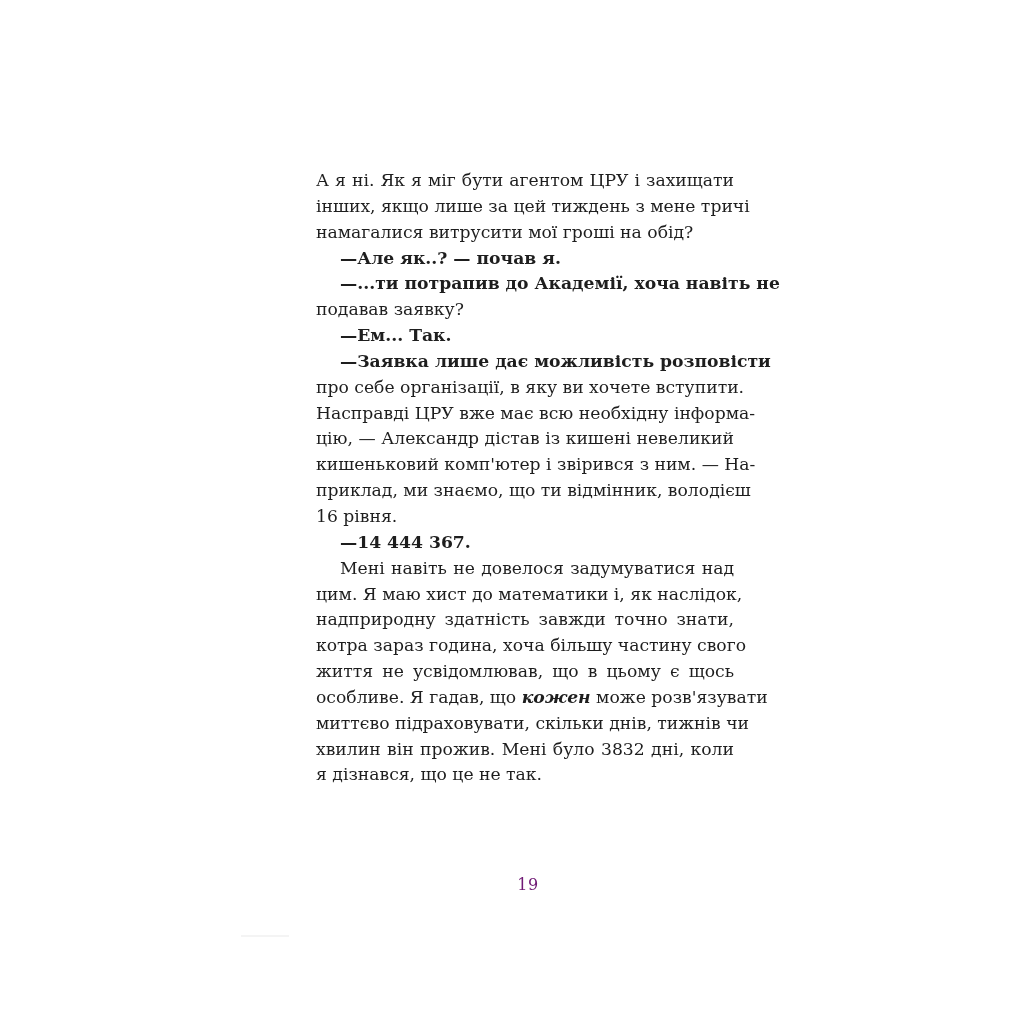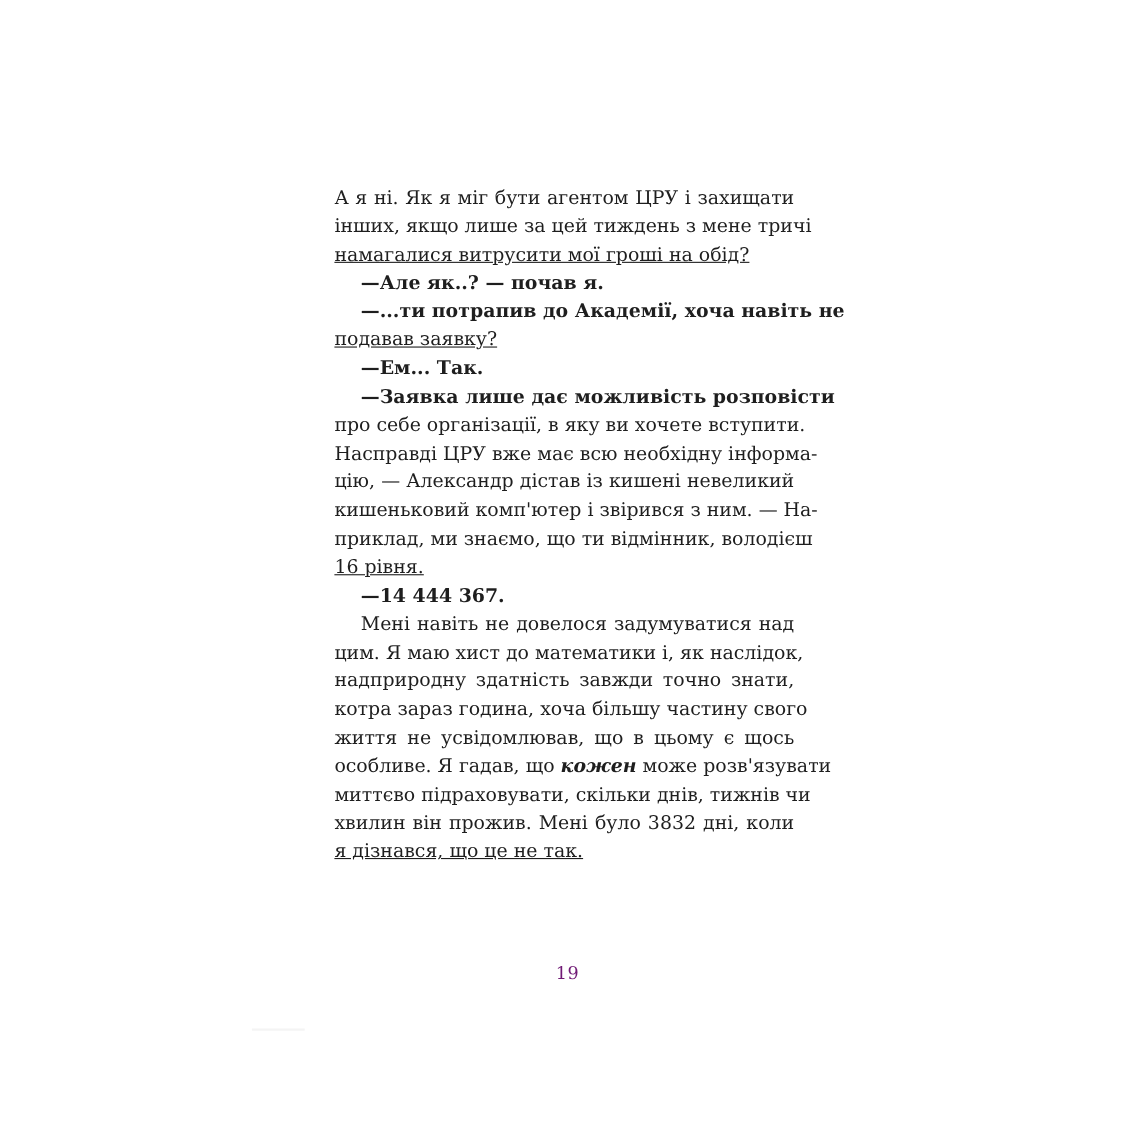--- a/index.html
+++ b/index.html
@@ -8,21 +8,21 @@
       background: #ffffff;
     }
     body {
       width: 1024px;
       height: 1024px;
       position: relative;
       overflow: hidden;
     }
     .page {
       position: absolute;
-      left: 4px; top: 0;
+      left: 16px; top: 0;
       width: 965px; height: 1024px;
       background: #ffffff;
     }
     .text-block {
       position: absolute;
       left: 300px;
       top: 168px;
       width: 418px;
       font-family: "DejaVu Serif", serif;
       font-size: 17.2px;
@@ -31,21 +31,20 @@
     }
     .line {
       display: block;
       white-space: nowrap;
       text-align: justify;
       text-align-last: justify;
       height: 25.85px;
     }
     .line.last {
       text-align-last: left;
-      text-decoration: underline;
     }
     .line.indent {
       padding-left: 24px;
     }
     .line.dialog {
       padding-left: 24px;
       text-align-last: left;
       font-weight: bold;
     }
     .line.dialog.justify {

